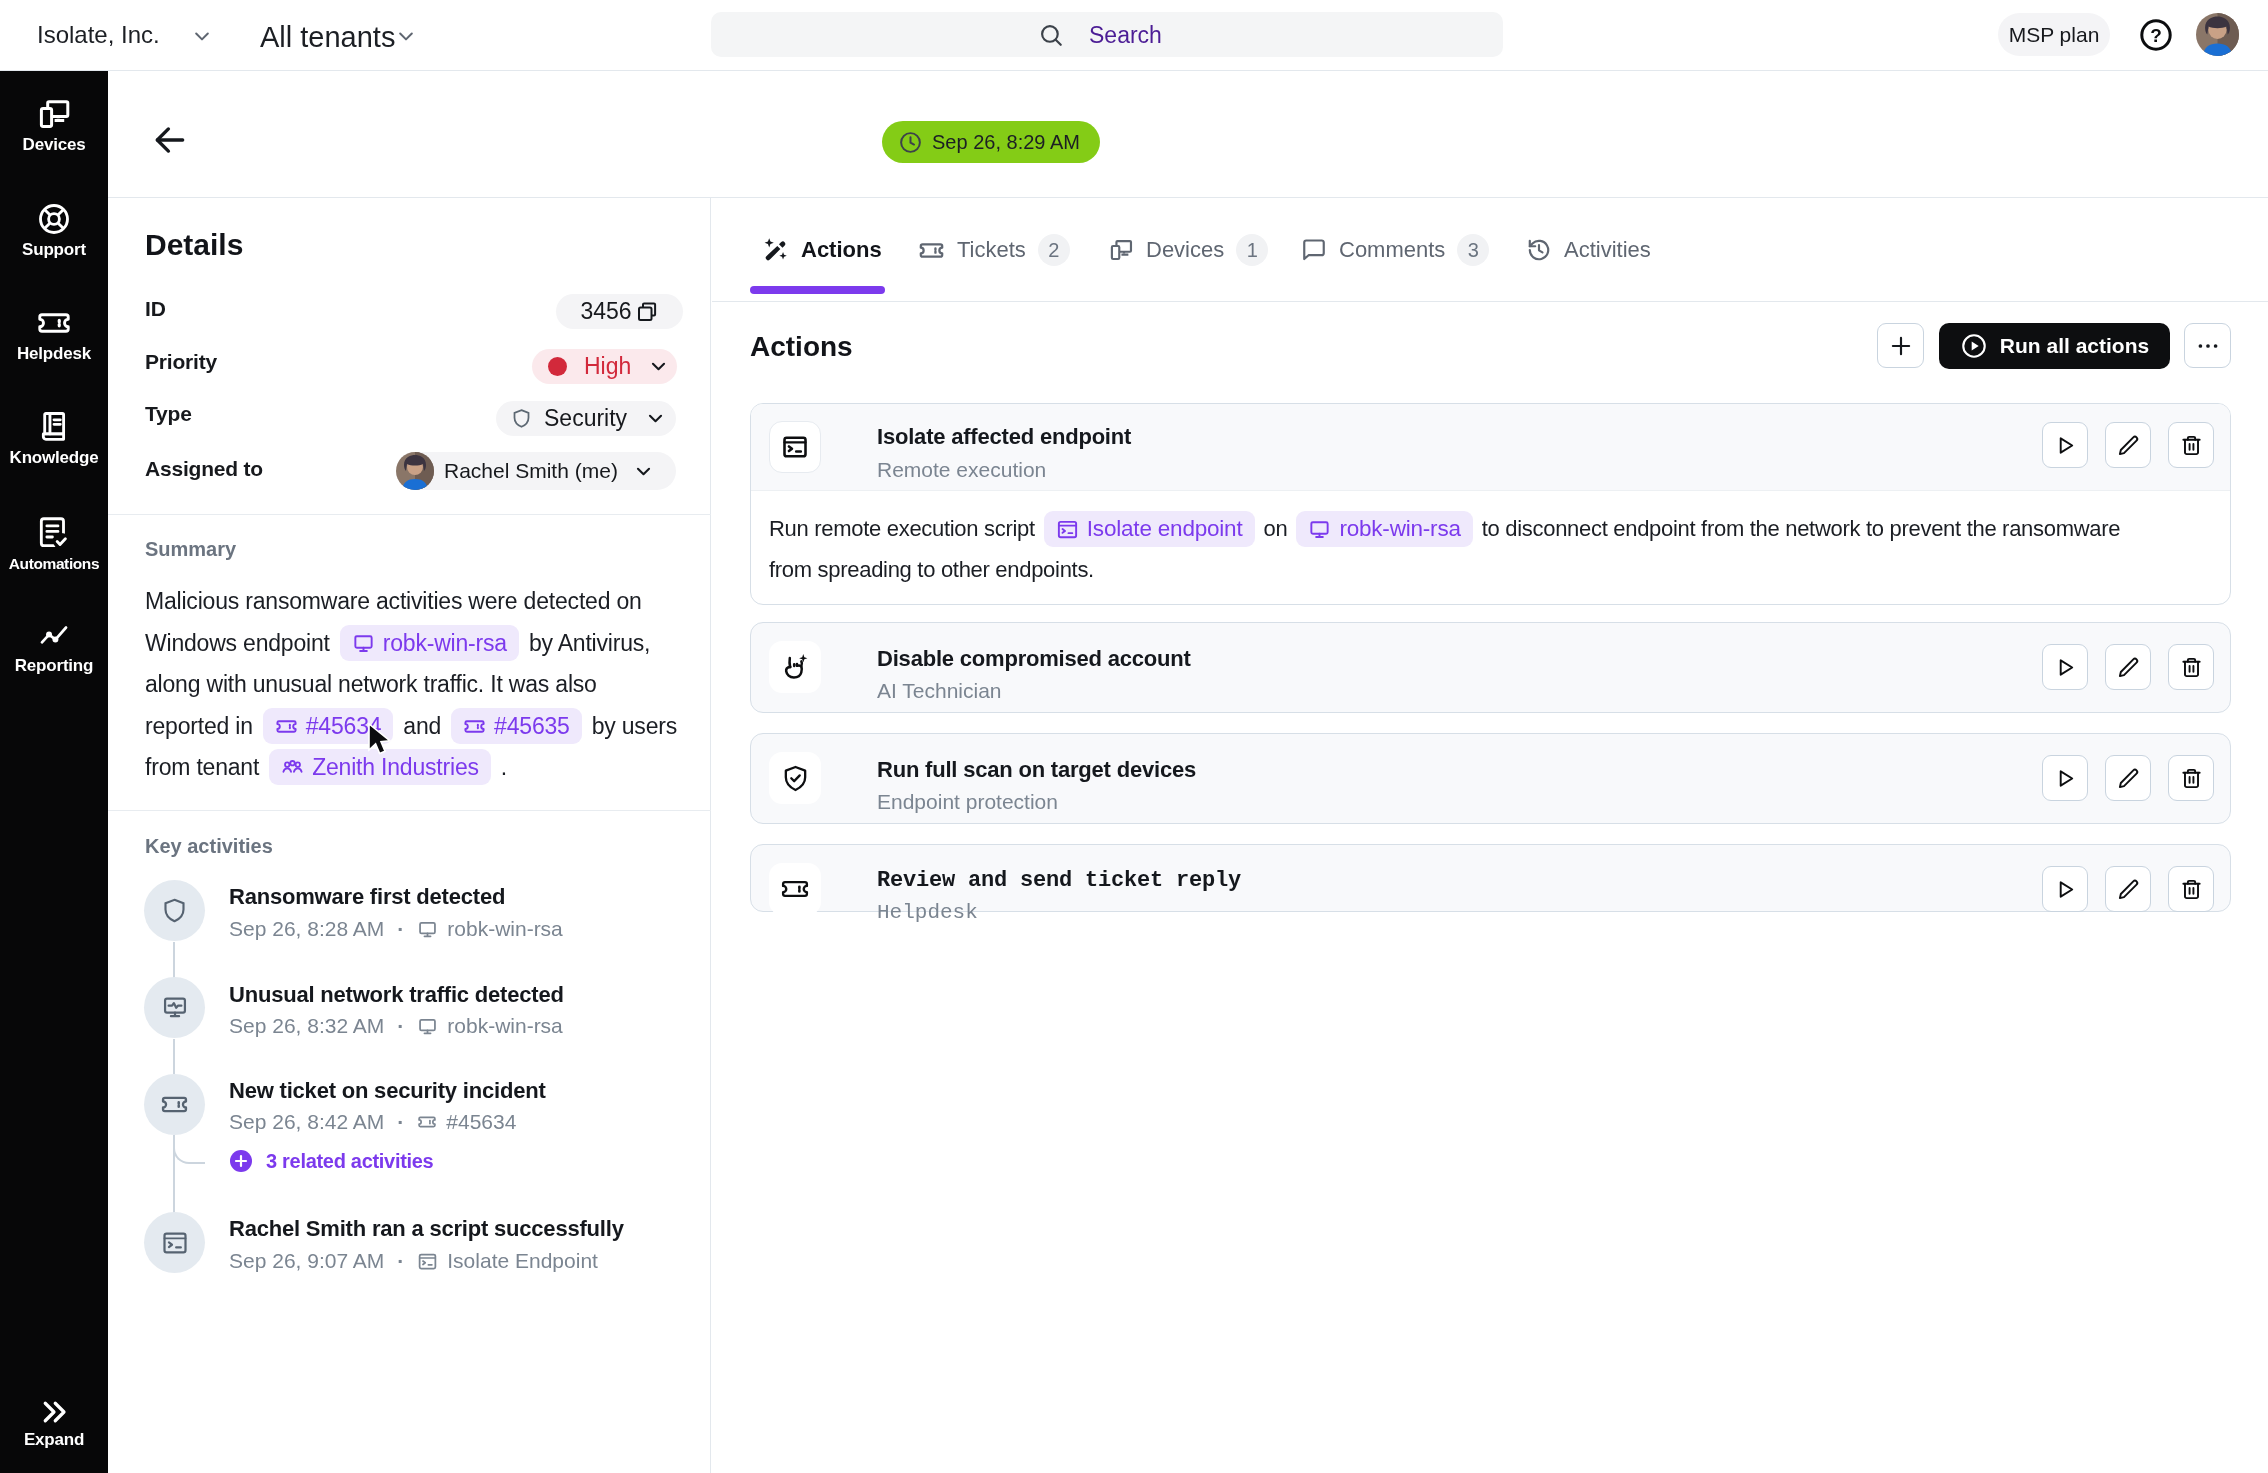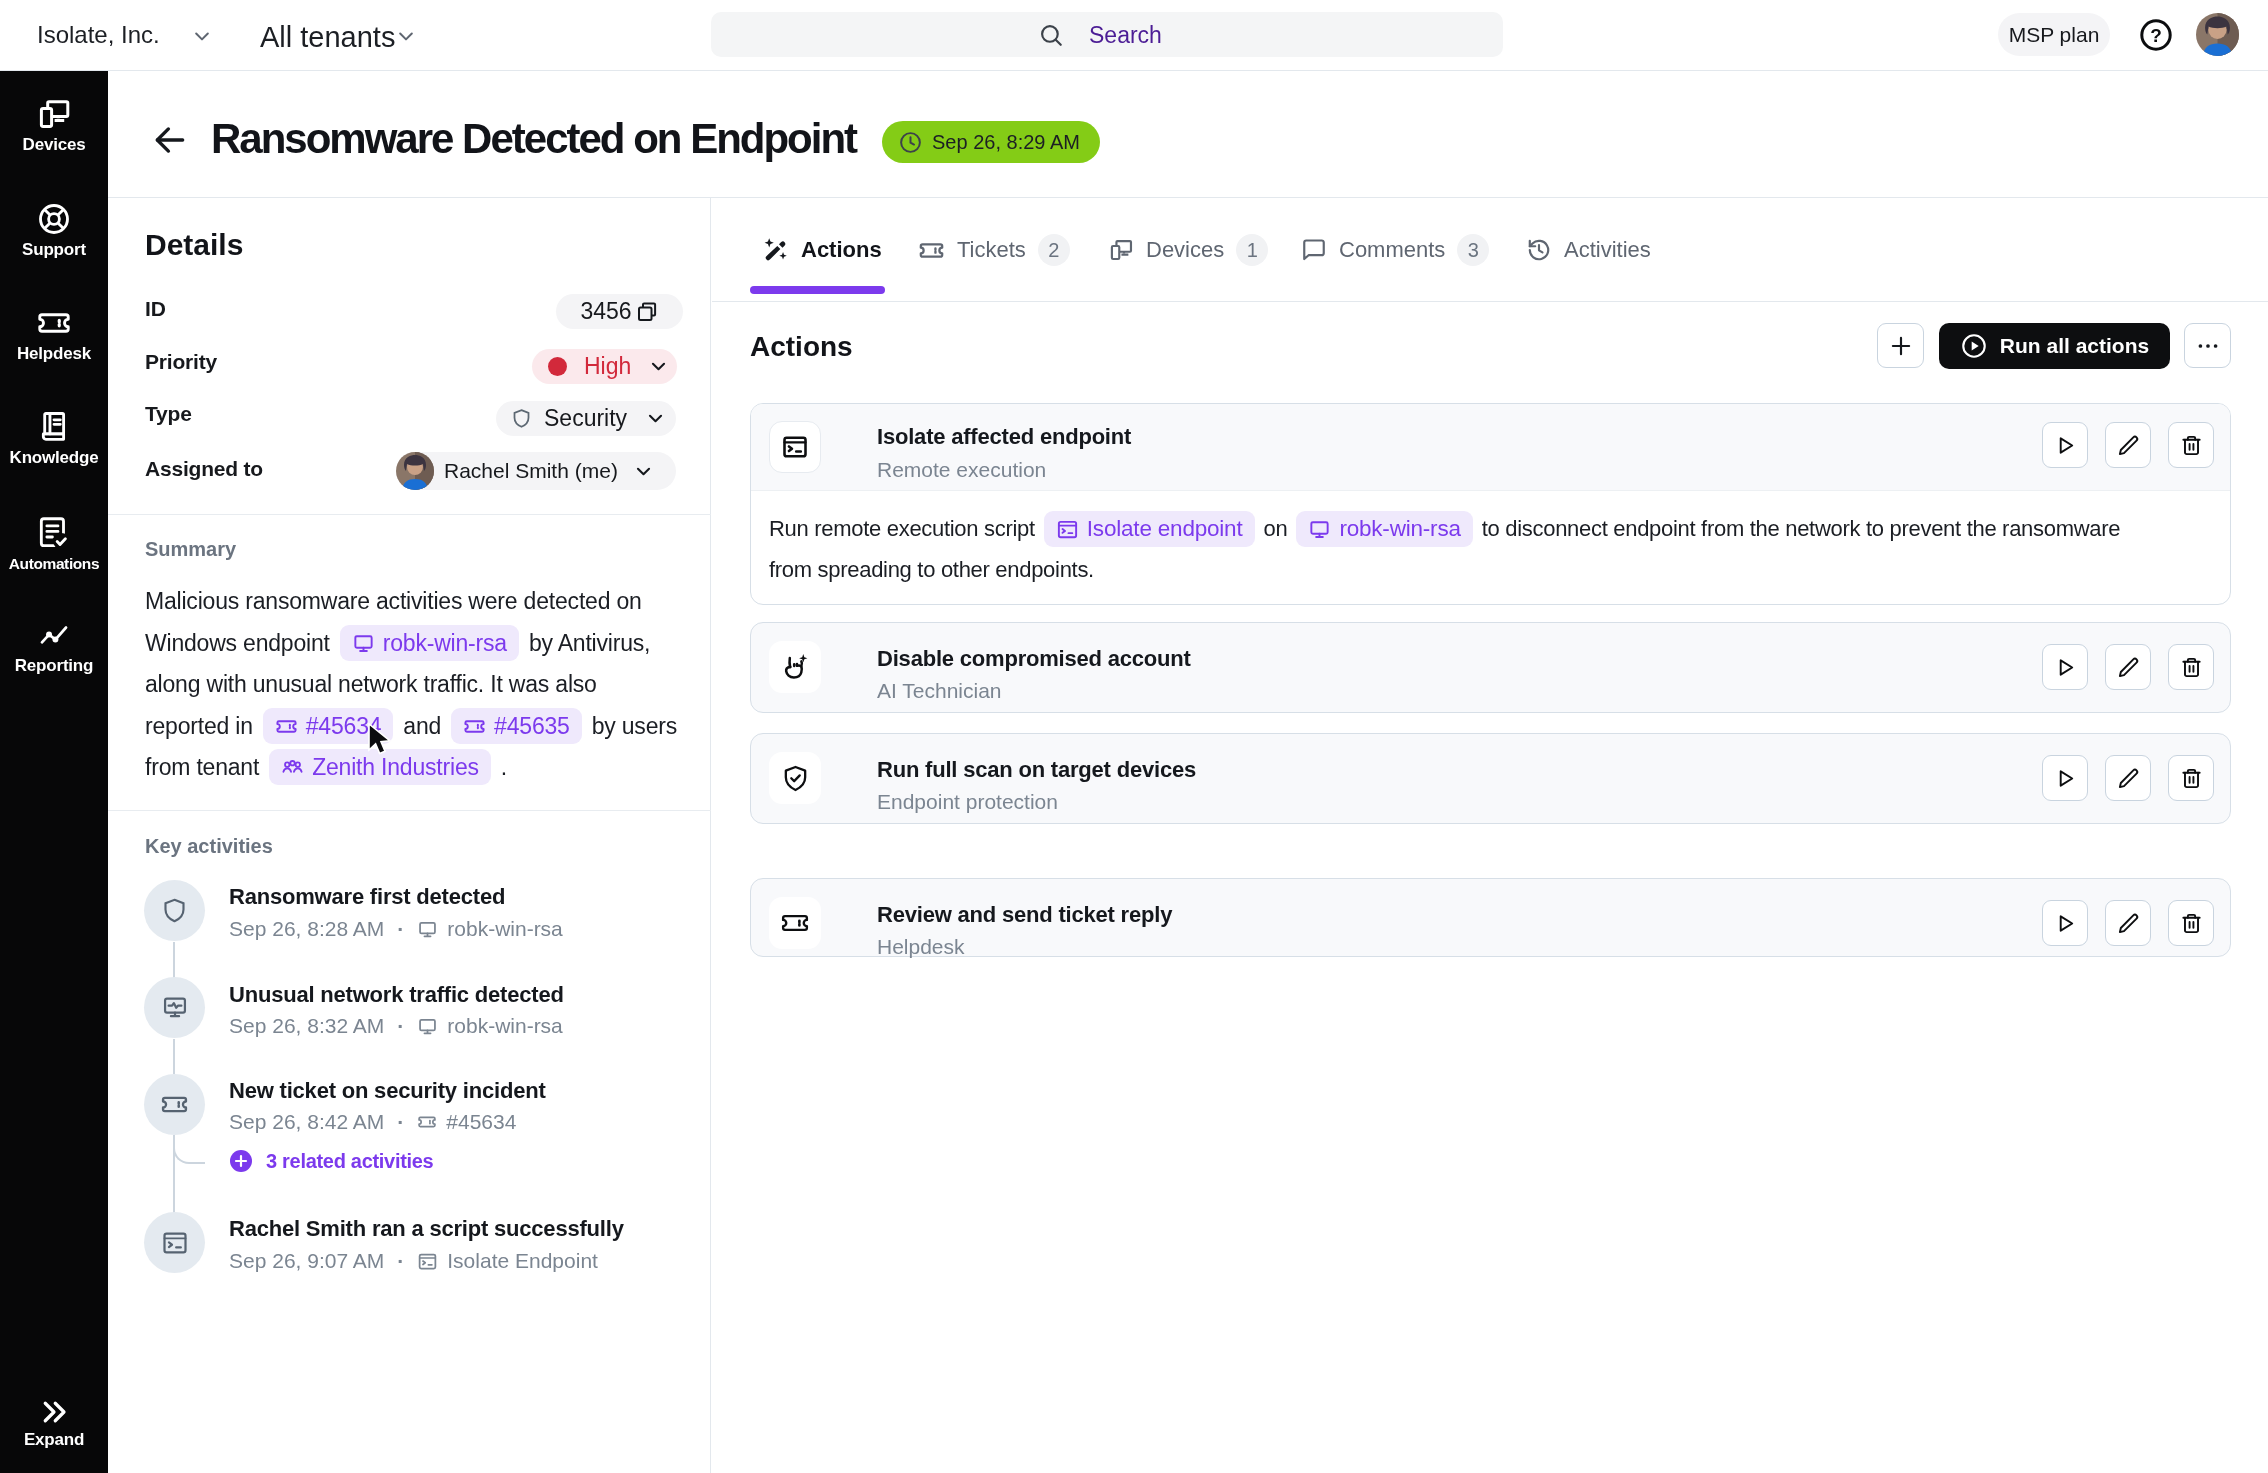--- a/index.html
+++ b/index.html
@@ -171,21 +171,20 @@
   </div>
 </div>
 
 <div id="hdr">
   <div id="back">
       <svg width="42" height="38" viewBox="0 0 24 24" fill="none" stroke="#15181d" stroke-width="2.1" stroke-linecap="round" stroke-linejoin="round">
         <path d="M20 12H4"></path>
         <path d="M11 5l-7 7 7 7"></path>
       </svg>
     </div>
-  <div id="title">Ransomware Detected on Endpoint</div>
   <div id="datepill">
     <svg width="25" height="25" viewBox="0 0 24 24" fill="none" stroke="#3c424a" stroke-width="1.9" stroke-linecap="round">
         <circle cx="12" cy="12" r="9"></circle>
         <path d="M12 7v5.2l3.4 1.8"></path>
       </svg>
     <span>Sep 26, 8:29 AM</span>
   </div>
 </div>
 
 <div id="left">
@@ -499,21 +498,21 @@
     <div class="cbtn" style="left:1417px; top:21px;">
         <svg width="23" height="23" viewBox="0 0 24 24" fill="none" stroke="#0d0e10" stroke-width="2" stroke-linecap="round" stroke-linejoin="round">
           <path d="M3.5 6h17"></path>
           <path d="M18.8 6v13.2a1.8 1.8 0 0 1-1.8 1.8H7a1.8 1.8 0 0 1-1.8-1.8V6"></path>
           <path d="M8.2 6V4.3A1.3 1.3 0 0 1 9.5 3h5a1.3 1.3 0 0 1 1.3 1.3V6"></path>
           <path d="M10 10.5v6M14 10.5v6"></path>
         </svg>
       </div>
   </div>
 
-  <div class="card" style="top:680px; height:79px;">
+  <div class="card" style="top:646px; height:68px;font-family:Liberation Mono, monospace;">
     <div class="tile" style="top:18px;">
         <svg width="30" height="30" viewBox="0 0 24 24" fill="none" stroke="#0d0e10" stroke-width="1.9" stroke-linejoin="round">
           <path d="M2.5 9.5V8a1.5 1.5 0 0 1 1.5-1.5h16A1.5 1.5 0 0 1 21.5 8v1.5a2.5 2.5 0 0 0 0 5V16a1.5 1.5 0 0 1-1.5 1.5H4A1.5 1.5 0 0 1 2.5 16v-1.5a2.5 2.5 0 0 0 0-5Z"></path>
           <path d="M15.5 10.2v1.1M15.5 12.8v1.1" stroke-linecap="round" stroke-width="2.1"></path>
         </svg>
       </div>
     <div class="ct" style="top:23px;">Review and send ticket reply</div>
     <div class="cs" style="top:56px;">Helpdesk</div>
     <div class="cbtn" style="left:1291px; top:21px;">
         <svg width="23" height="23" viewBox="0 0 24 24" fill="none" stroke="#0d0e10" stroke-width="2" stroke-linejoin="round">

